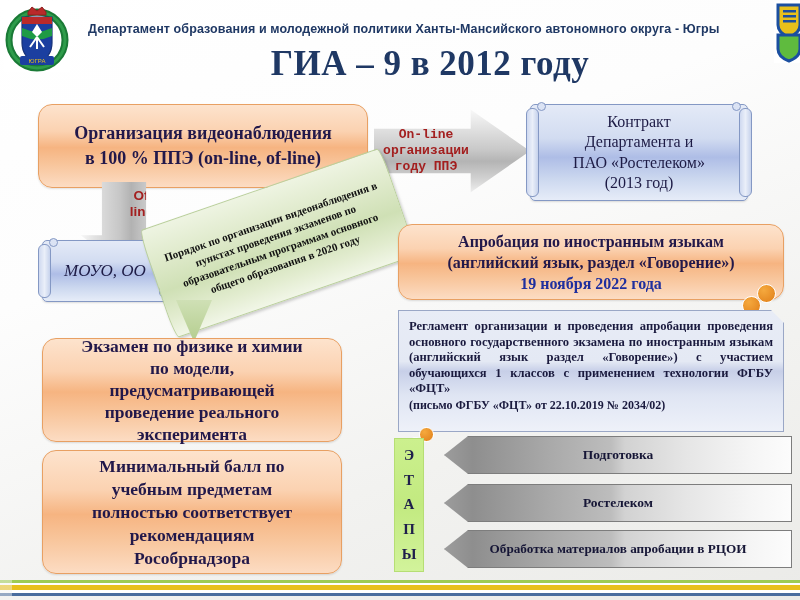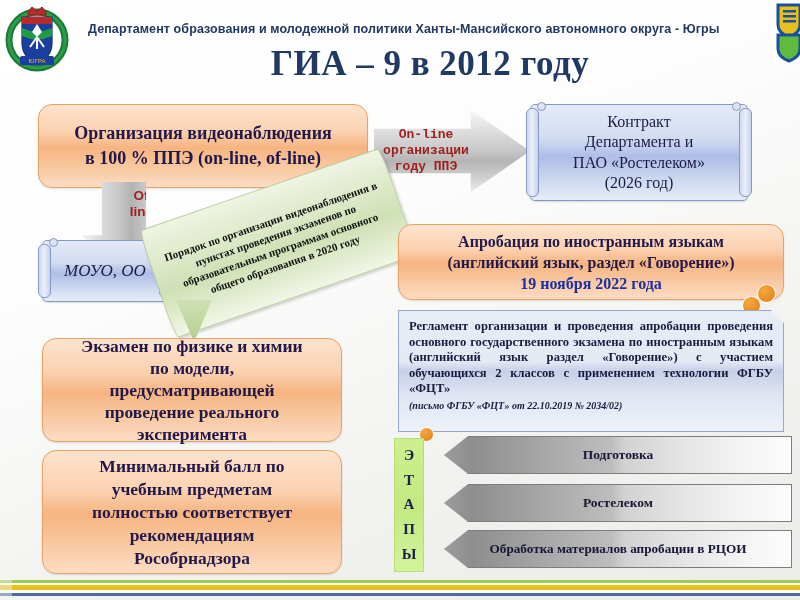--- a/index.html
+++ b/index.html
@@ -185,22 +185,21 @@
     font-family: "Liberation Serif", serif;
     font-weight: bold;
     font-size: 12.6px;
     line-height: 15.6px;
     color: #1a1a3e;
     text-align: justify;
     clip-path: polygon(0 0, calc(100% - 13px) 0, 100% 13px, 100% 100%, 0 100%);
   }
   #box-regulation .note {
     font-weight: bold;
-    font-style: italic;
-    font-size: 10px;
+    font-size: 12px;
     text-align: left;
     display: block;
     margin-top: 1px;
   }
 
   
   .arrow-right {
     position: absolute;
     left: 374px; top: 108px; width: 156px; height: 86px;
     background: linear-gradient(to bottom,
@@ -401,21 +400,21 @@
     </div>
   </div>
 
   <div class="scroll-box" id="box-contract">
     <div class="roll-l"></div>
     <div class="roll-r"></div>
     <div>
       <span>Контракт</span><br>
       <span>Департамента и</span><br>
       <span>ПАО «Ростелеком»</span><br>
-      <span>(2026 год)</span>
+      <span>(2013 год)</span>
     </div>
   </div>
 
   <div class="arrow-down">
     <div class="lbl">
       <span>Of-</span><br>
       <span>line</span>
     </div>
   </div>
 
@@ -435,21 +434,21 @@
       <span>Апробация по иностранным языкам</span><br>
       <span>(английский язык, раздел «Говорение»)</span>
       <span class="date-line">19 ноября 2022 года</span>
     </div>
   </div>
 
   <div class="dot" id="dot-a"></div>
   <div class="dot" id="dot-b"></div>
 
   <div id="box-regulation">
-    <span>Регламент организации и проведения апробации проведения основного государственного экзамена по иностранным языкам (английский язык раздел «Говорение») с участием обучающихся 2 классов с применением технологии ФГБУ «ФЦТ»</span>
+    <span>Регламент организации и проведения апробации проведения основного государственного экзамена по иностранным языкам (английский язык раздел «Говорение») с участием обучающихся 1 классов с применением технологии ФГБУ «ФЦТ»</span>
     <span class="note">(письмо ФГБУ «ФЦТ» от 22.10.2019 № 2034/02)</span>
   </div>
 
   <div class="dot" id="dot-c"></div>
   <div class="dot" id="dot-d"></div>
 
   <div class="obox" id="box-exam">
     <div>
       <span>Экзамен по физике и химии</span><br>
       <span>по модели,</span><br>

